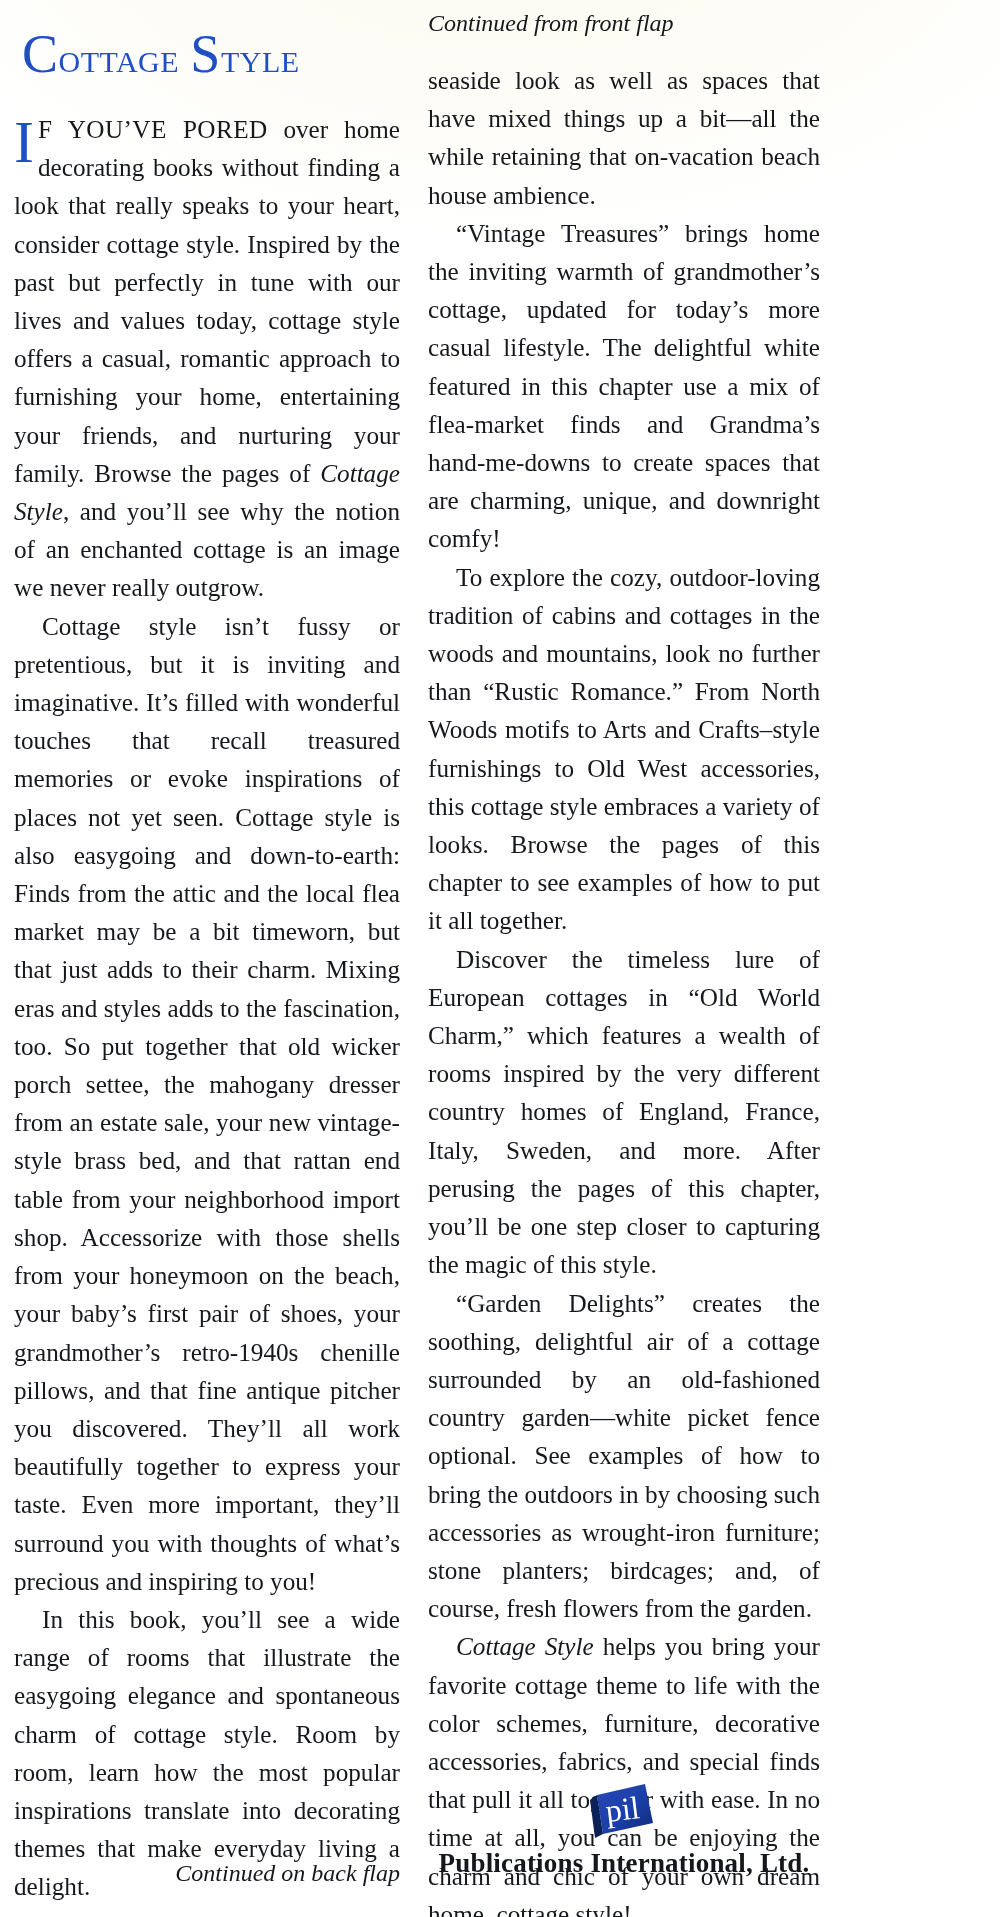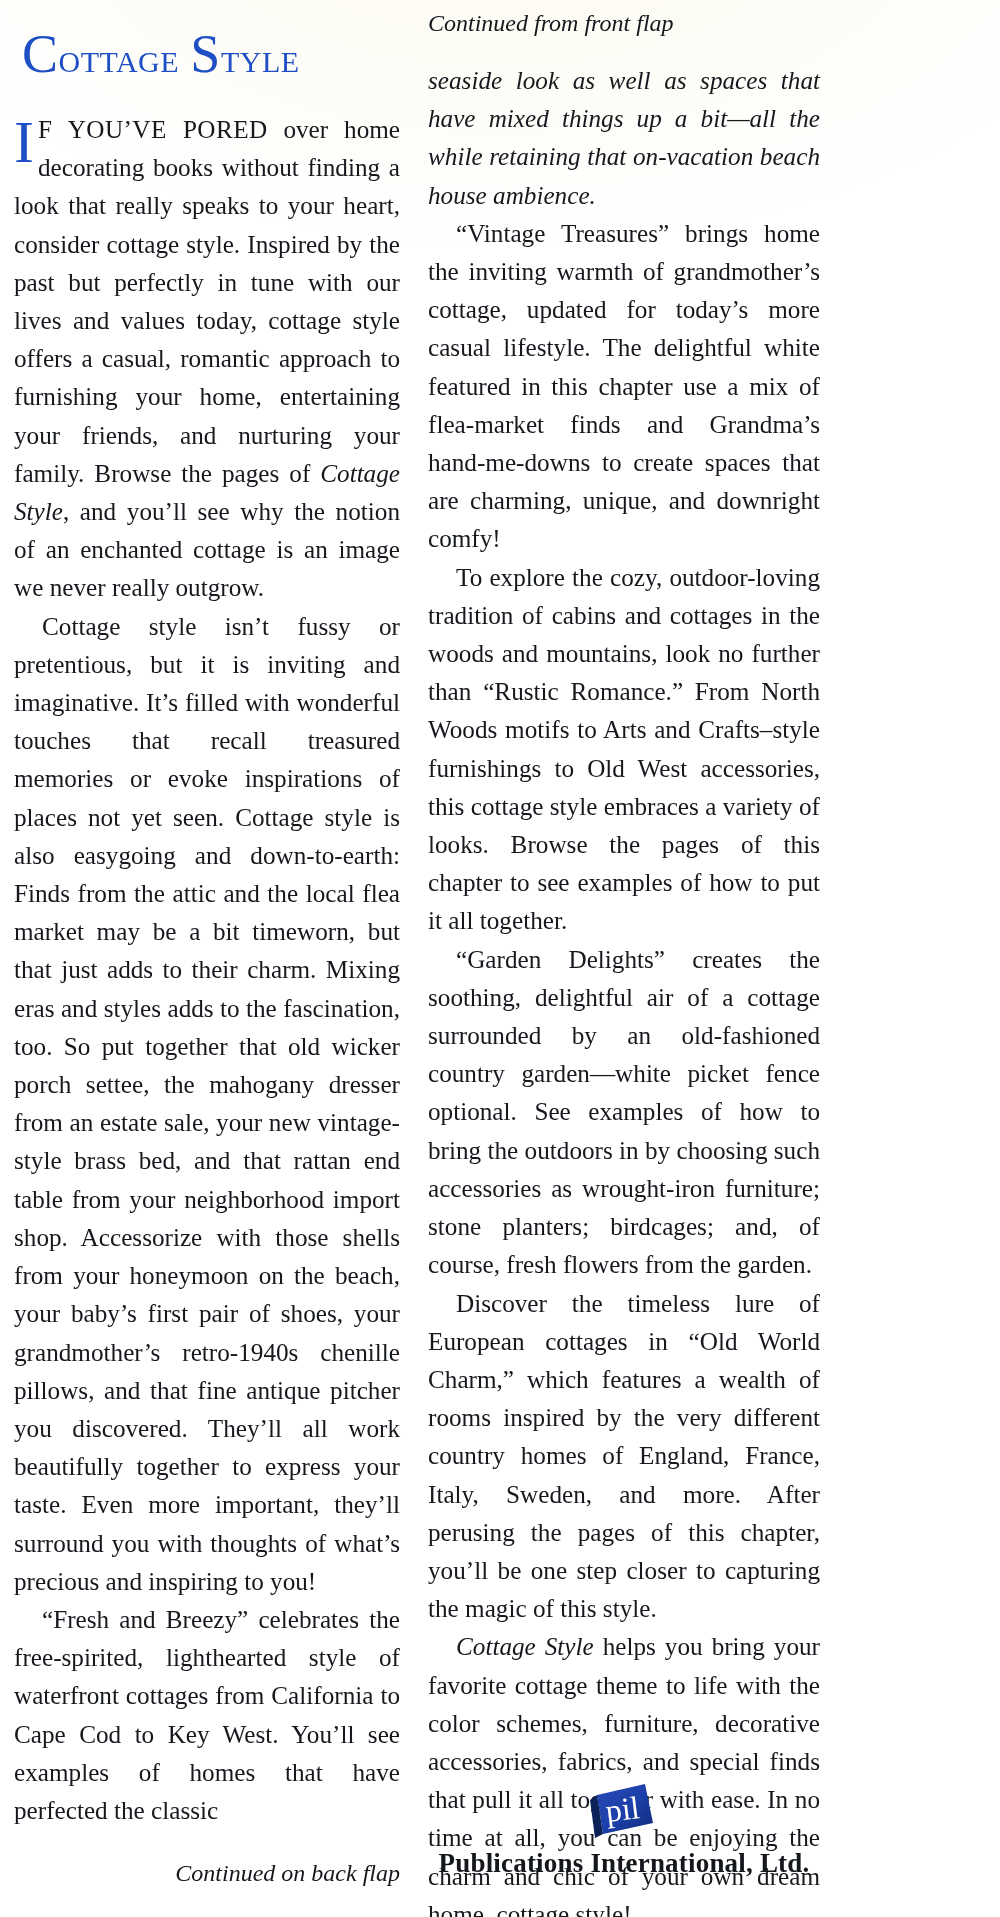--- a/index.html
+++ b/index.html
@@ -59,21 +59,21 @@
     text-align: justify;
     text-justify: inter-word;
     hyphens: none;
     margin: 0;
     color: #15181d;
   }
   .body-text p {
     margin: 0;
     text-indent: 28px;
   }
-  .body-text p.noindent { text-indent: 0; font-style: italic; }
+  .body-text p.noindent { text-indent: 0; }
   .body-text p.lead { text-indent: 0; }
 
   
   .lead .dropcap {
     float: left;
     color: #1f4fc4;
     font-size: 60px;
     line-height: 50px;
     padding: 4px 4px 0 0;
     margin-top: 2px;
@@ -151,37 +151,38 @@
       <h1 class="title">
         <span class="cap">C</span><span>ottage</span>
         <span class="cap">S</span><span>tyle</span>
       </h1>
 
       <div class="body-text left-body">
 
         <p class="lead"><span class="dropcap">I</span><span class="smallcaps">F YOU’VE PORED</span><span> over home decorating books without finding a look that really speaks to your heart, consider cottage style. Inspired by the past but perfectly in tune with our lives and values today, cottage style offers a casual, romantic approach to furnishing your home, entertaining your friends, and nurturing your family. Browse the pages of </span><span class="ital">Cottage Style</span><span>, and you’ll see why the notion of an enchanted cottage is an image we never really outgrow.</span></p>
 
         <p>Cottage style isn’t fussy or pretentious, but it is inviting and imaginative. It’s filled with wonderful touches that recall treasured memories or evoke inspirations of places not yet seen. Cottage style is also easygoing and down-to-earth: Finds from the attic and the local flea market may be a bit timeworn, but that just adds to their charm. Mixing eras and styles adds to the fascination, too. So put together that old wicker porch settee, the mahogany dresser from an estate sale, your new vintage-style brass bed, and that rattan end table from your neighborhood import shop. Accessorize with those shells from your honeymoon on the beach, your baby’s first pair of shoes, your grandmother’s retro-1940s chenille pillows, and that fine antique pitcher you discovered. They’ll all work beautifully together to express your taste. Even more important, they’ll surround you with thoughts of what’s precious and inspiring to you!</p>
+        <p>In this book, you’ll see a wide range of rooms that illustrate the easygoing elegance and spontaneous charm of cottage style. Room by room, learn how the most popular inspirations translate into decorating themes that make everyday living a delight.</p>
         <p>“Fresh and Breezy” celebrates the free-spirited, lighthearted style of waterfront cottages from California to Cape Cod to Key West. You’ll see examples of homes that have perfected the classic</p>
 
       </div>
     </div>
 
     <div class="col col-right">
 
       <div class="continued-from">Continued from front flap</div>
 
       <div class="body-text right-body">
 
         <p class="noindent">seaside look as well as spaces that have mixed things up a bit—all the while retaining that on-vacation beach house ambience.</p>
 
         <p>“Vintage Treasures” brings home the inviting warmth of grandmother’s cottage, updated for today’s more casual lifestyle. The delightful white featured in this chapter use a mix of flea-market finds and Grandma’s hand-me-downs to create spaces that are charming, unique, and downright comfy!</p>
         <p>To explore the cozy, outdoor-loving tradition of cabins and cottages in the woods and mountains, look no further than “Rustic Romance.” From North Woods motifs to Arts and Crafts–style furnishings to Old West accessories, this cottage style embraces a variety of looks. Browse the pages of this chapter to see examples of how to put it all together.</p>
+        <p>Discover the timeless lure of European cottages in “Old World Charm,” which features a wealth of rooms inspired by the very different country homes of England, France, Italy, Sweden, and more. After perusing the pages of this chapter, you’ll be one step closer to capturing the magic of this style.</p>
         <p>“Garden Delights” creates the soothing, delightful air of a cottage surrounded by an old-fashioned country garden—white picket fence optional. See examples of how to bring the outdoors in by choosing such accessories as wrought-iron furniture; stone planters; birdcages; and, of course, fresh flowers from the garden.</p>
-        <p>Discover the timeless lure of European cottages in “Old World Charm,” which features a wealth of rooms inspired by the very different country homes of England, France, Italy, Sweden, and more. After perusing the pages of this chapter, you’ll be one step closer to capturing the magic of this style.</p>
 
         <p><span class="ital">Cottage Style</span><span> helps you bring your favorite cottage theme to life with the color schemes, furniture, decorative accessories, fabrics, and special finds that pull it all together with ease. In no time at all, you can be enjoying the charm and chic of your own dream home, cottage style!</span></p>
 
       </div>
     </div>
 
   </div>
 
   <div class="continued-back">Continued on back flap</div>
 

